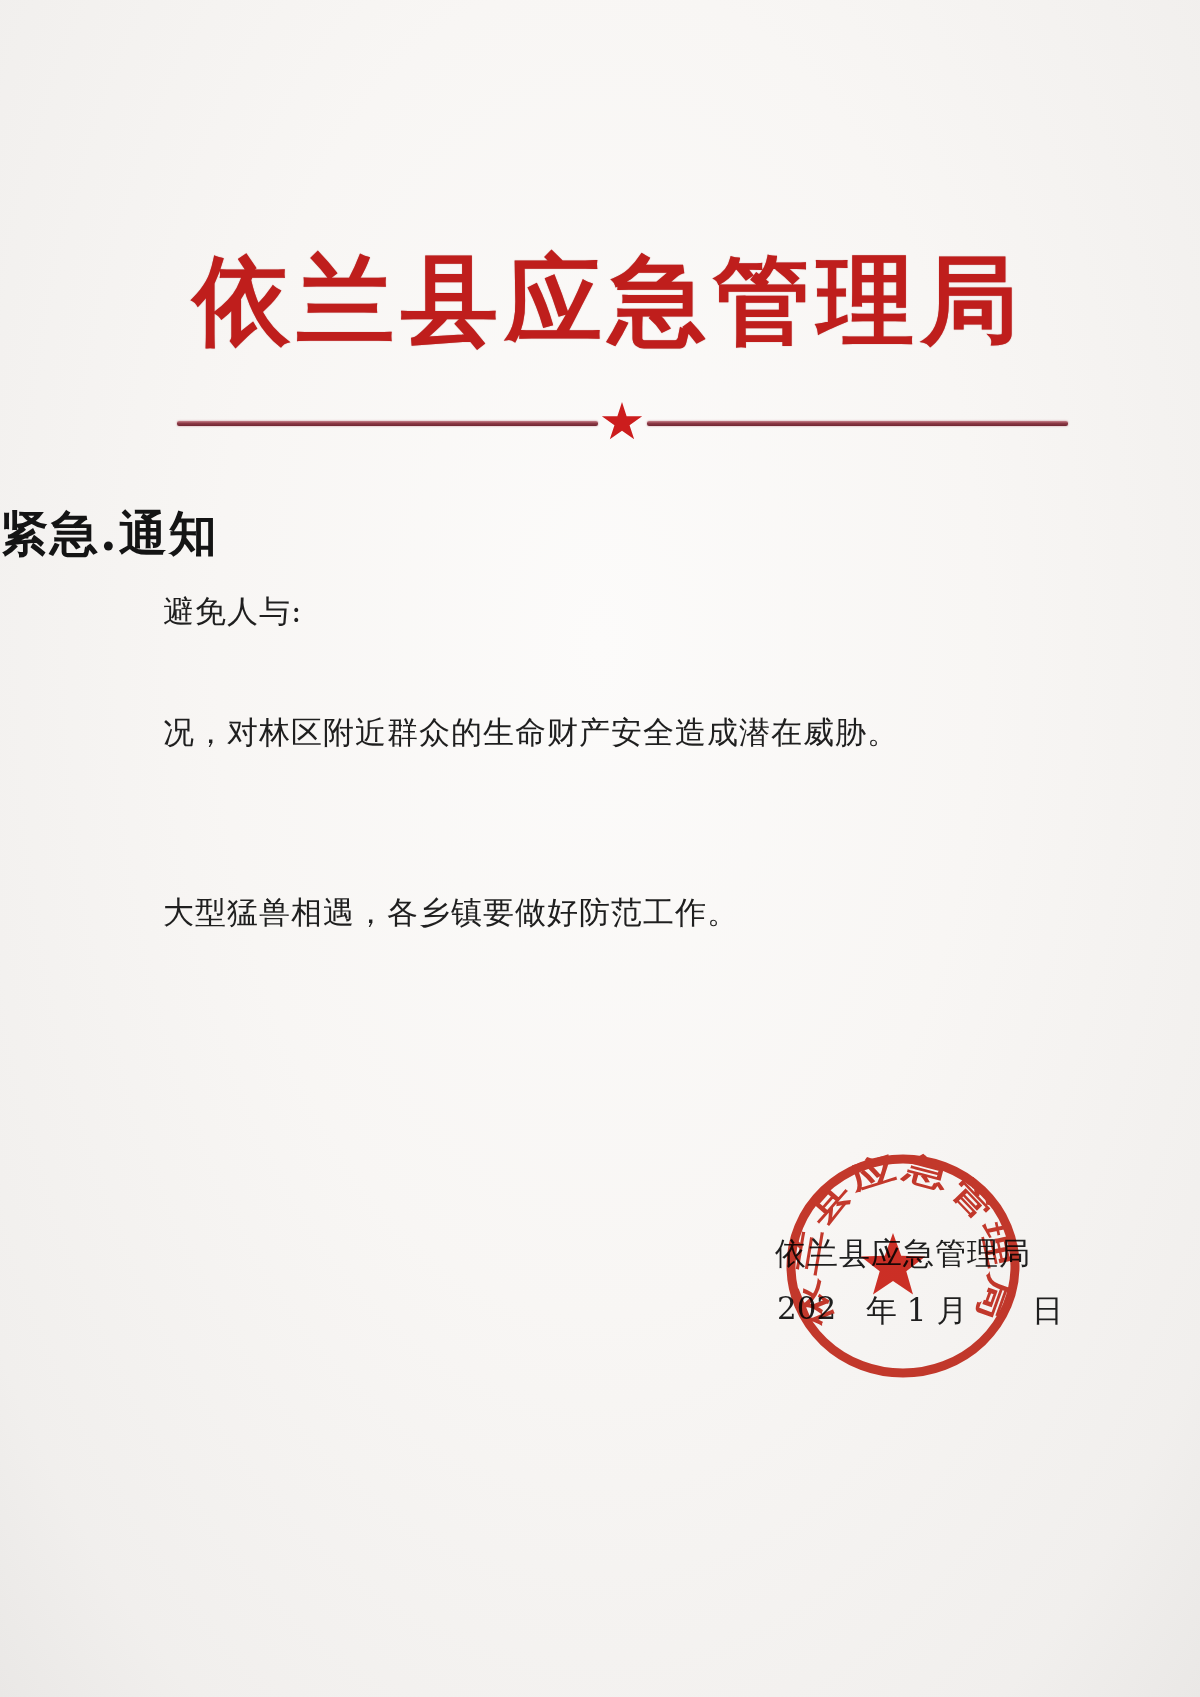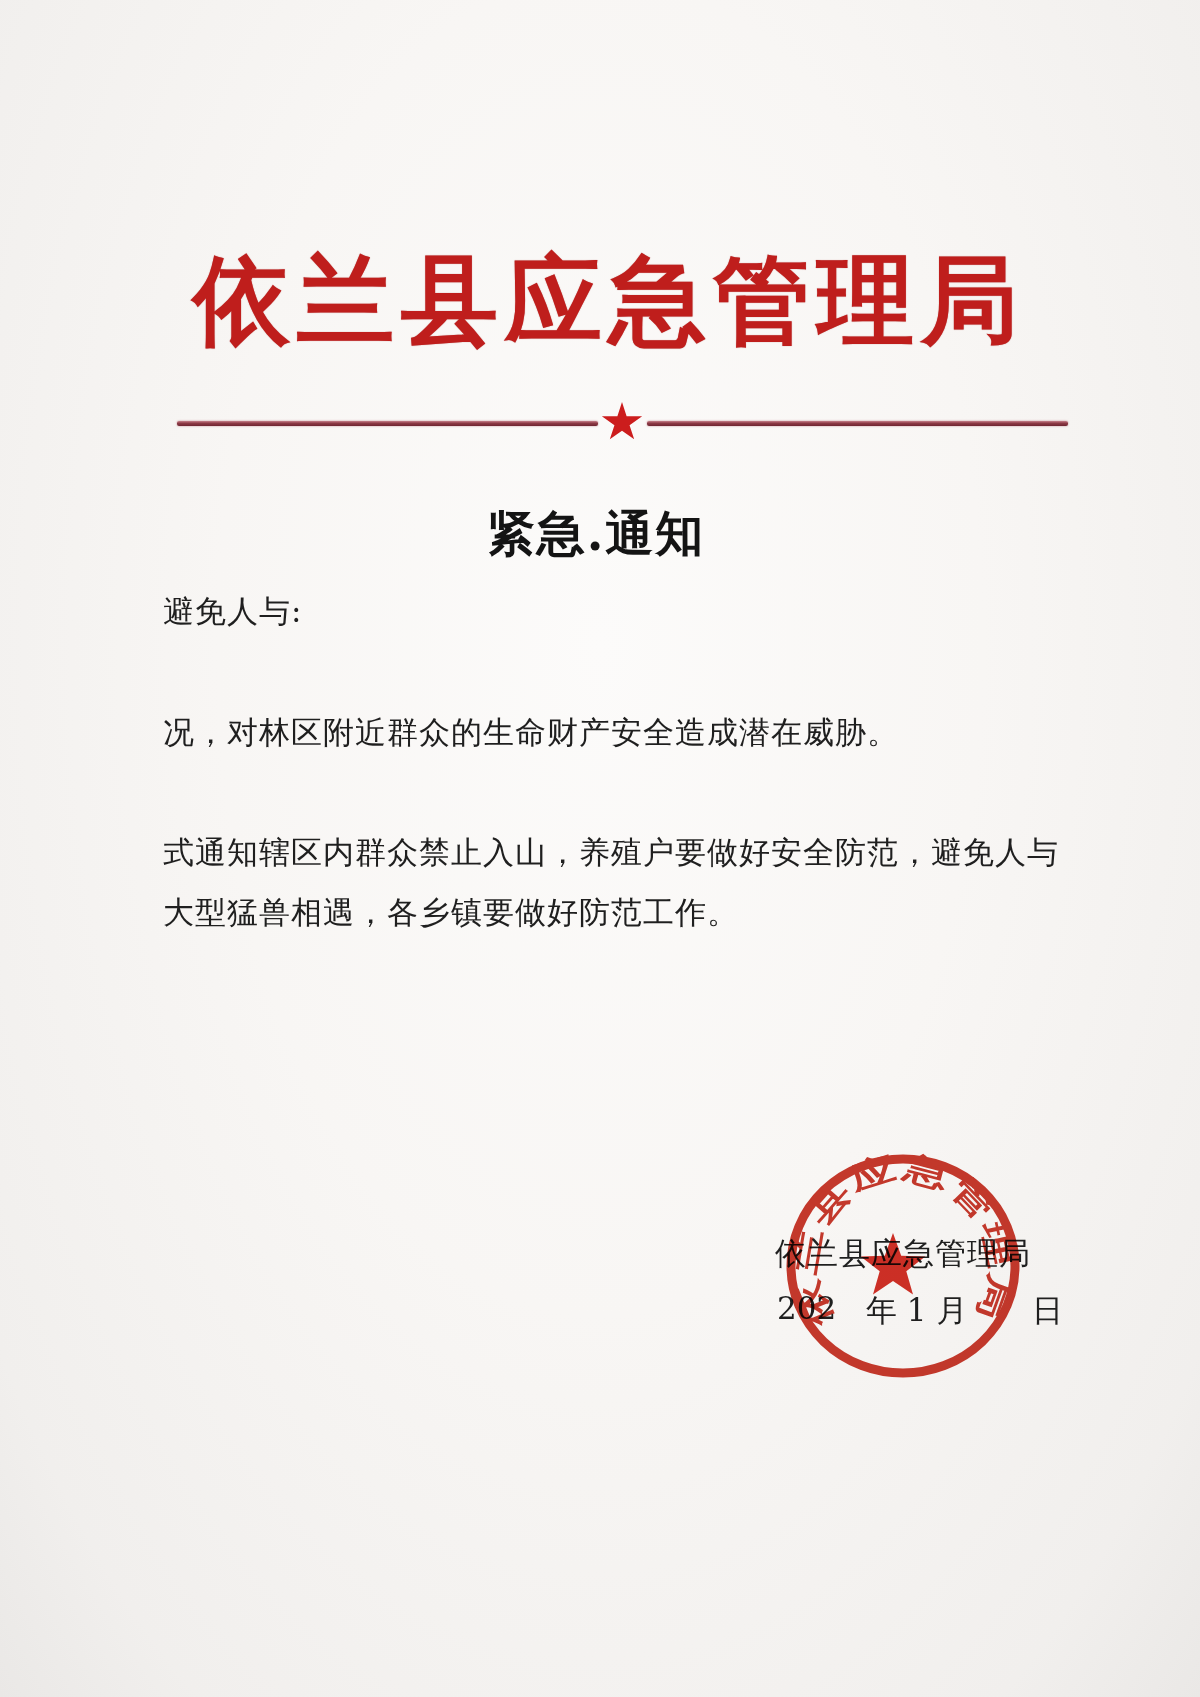--- a/index.html
+++ b/index.html
@@ -37,21 +37,21 @@
   .rule-right { left: 647px; width: 421px; }
   .rule-star {
     left: 601px; top: 402px; width: 42px; height: 41px;
     background: #cc1d1d;
     clip-path: polygon(50% 0%, 61% 35%, 98% 35%, 68% 57%, 79% 91%, 50% 70%, 21% 91%, 32% 57%, 2% 35%, 39% 35%);
   }
 
   
   .doc-title {
     left: 0; top: 502px; width: 1192px;
-    text-align: center;
+    text-align: left;
     font-size: 48px; font-weight: bold;
     color: #141414;
     letter-spacing: 2px;
   }
 
   
   .body-line {
     font-size: 31px; line-height: 34px;
     color: #1f1f1f;
     white-space: nowrap;
@@ -98,21 +98,20 @@
   <div class="abs rule rule-left"></div>
   <div class="abs rule-star"></div>
   <div class="abs rule rule-right"></div>
 
   <div class="abs doc-title">紧急.通知</div>
 
   <div class="abs body-line salutation">避免人与:</div>
 
   <div class="abs body-line l-p1b">况，对林区附近群众的生命财产安全造成潜在威胁。</div>
 
-  <div class="abs body-line l-p2b">式通知辖区内群众禁止入山，养殖户要做好安全防范，避免人与</div>
   <div class="abs body-line l-p2c">大型猛兽相遇，各乡镇要做好防范工作。</div>
 
   <div class="abs sig-agency">依兰县应急管理局</div>
 
   <div class="abs sig-date">
     <span class="date-part date-year">202</span>
     <span class="date-part date-mid">年 1 月</span>
     <span class="date-part date-day">日</span>
   </div>
 

